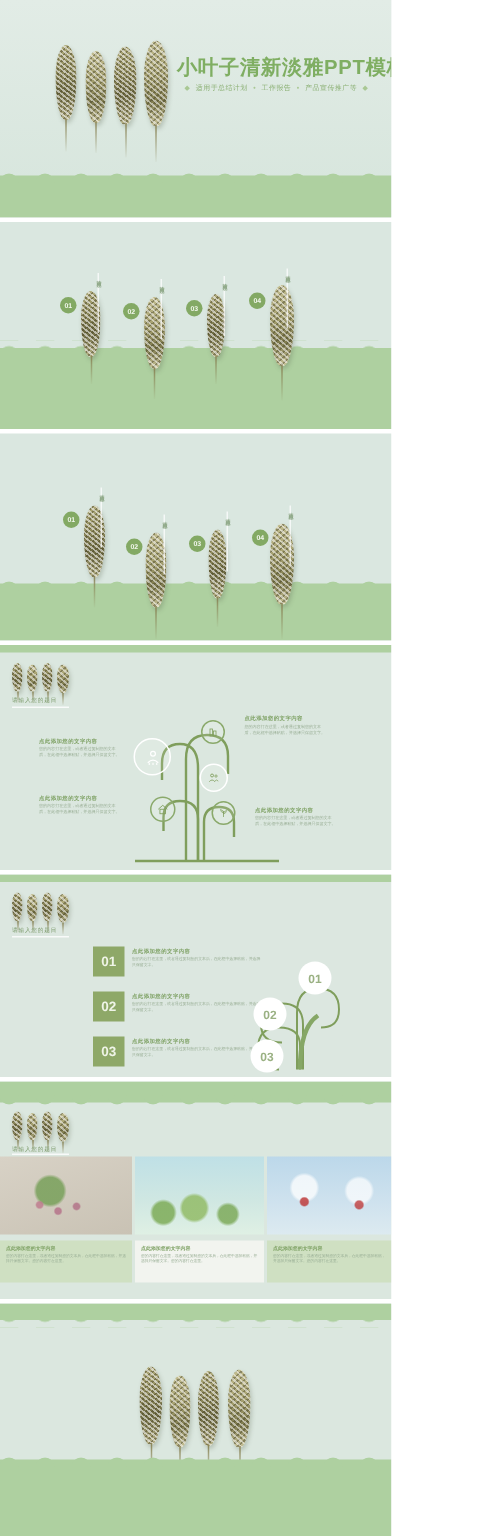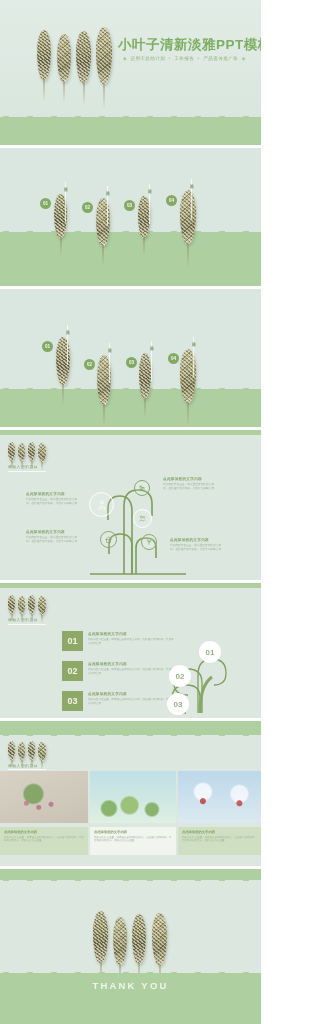--- a/index.html
+++ b/index.html
@@ -450,16 +450,15 @@
     <div class="topwave"></div>
 
     <div>
       <div class="leaf" style="left:93px;  top:42px; width:15px; height:52px;"></div>
       <div class="leaf v2" style="left:113px; top:48px; width:14px; height:48px;"></div>
       <div class="leaf" style="left:132px; top:45px; width:14px; height:50px;"></div>
       <div class="leaf v2" style="left:152px; top:44px; width:15px; height:52px;"></div>
     </div>
 
     <div class="wave"></div>
-    <div class="thanks">THANK YOU</div>
   </div>
 
 </div>
 
 </body></html>

